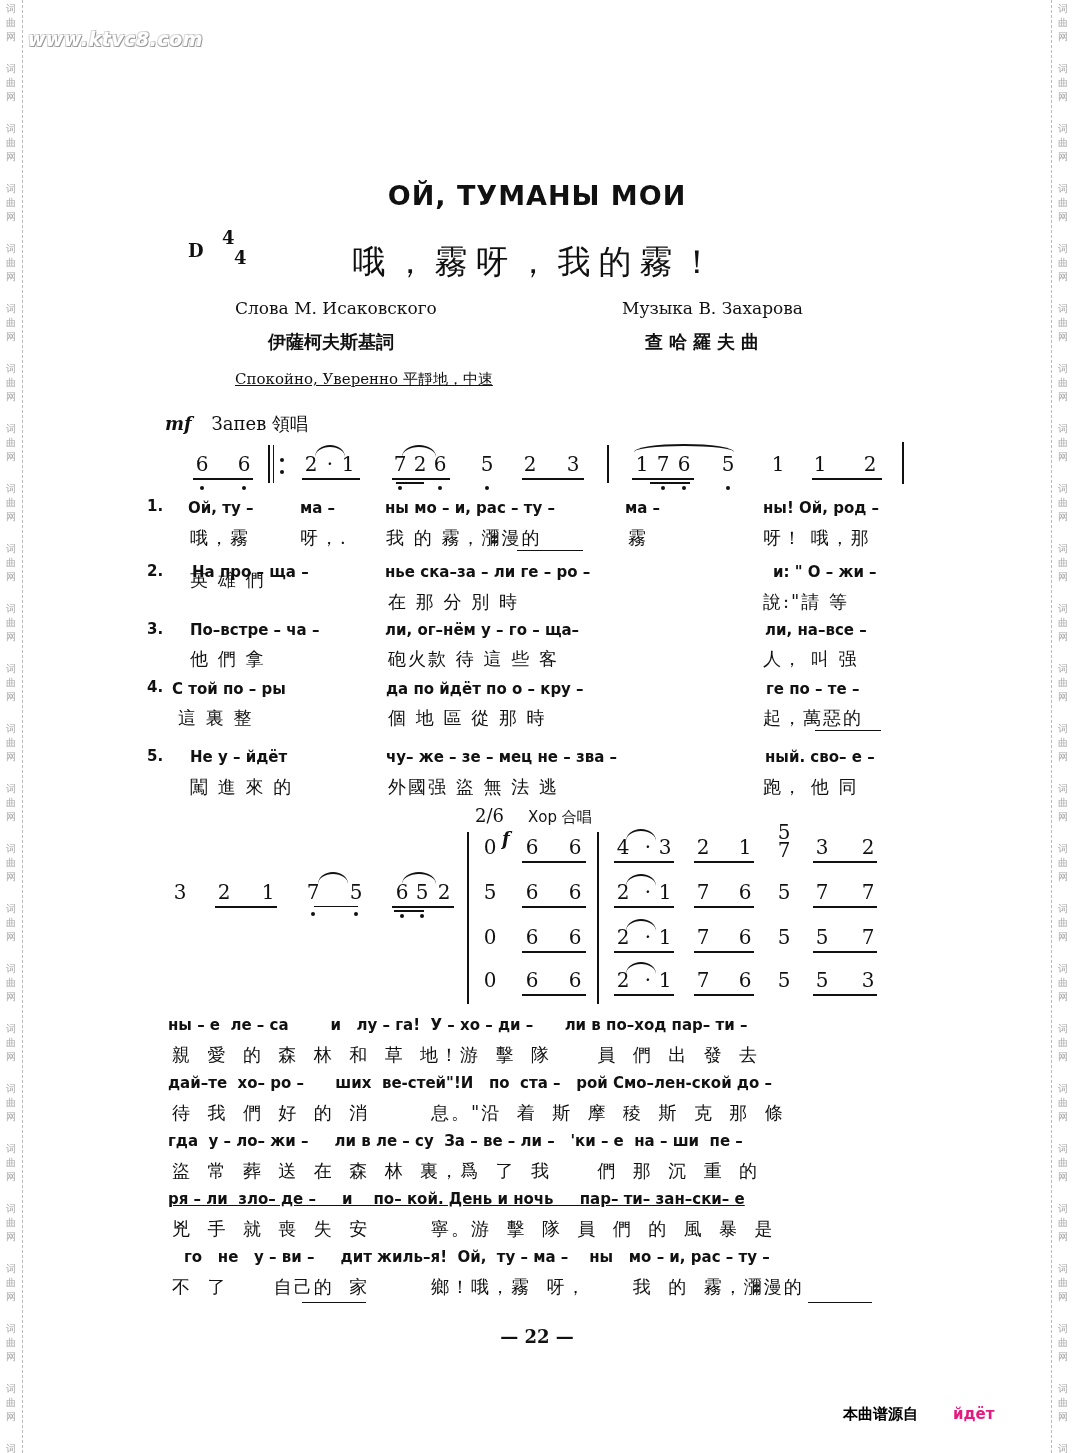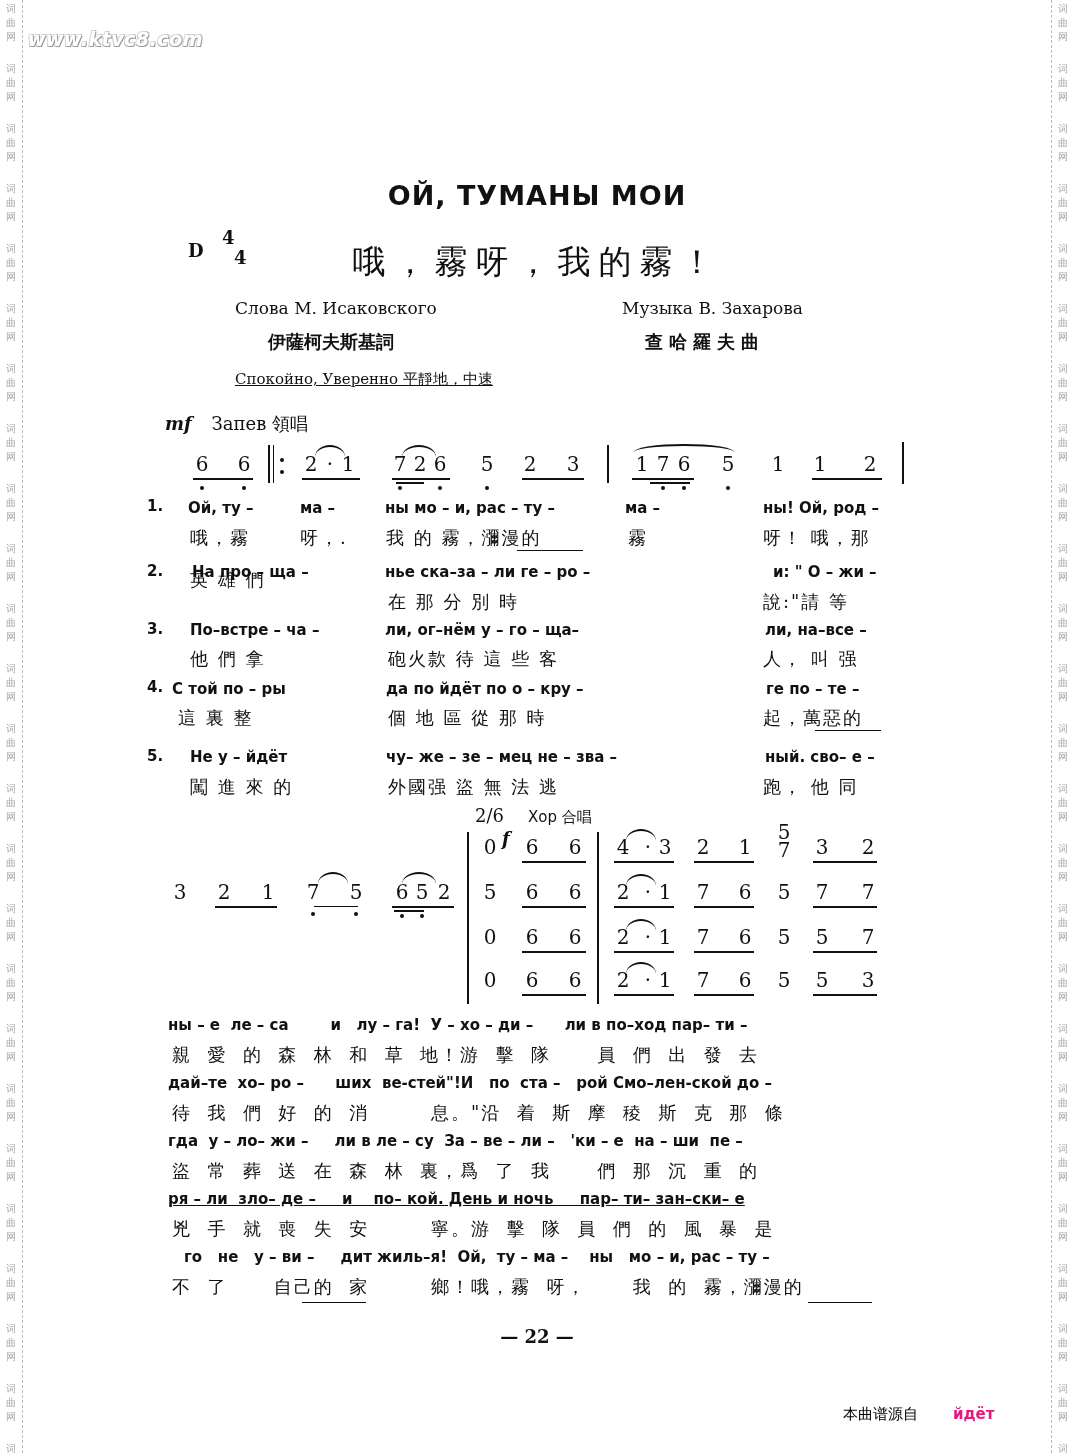--- a/index.html
+++ b/index.html
@@ -27,21 +27,21 @@
   .section-label { left: 165px; top: 412px; font-size: 18px; }
   .note { position: absolute; font-size: 20px; width: 16px; text-align: center; }
   .dot { position: absolute; width: 4px; height: 4px; border-radius: 50%; background: #111; }
   .uline { position: absolute; height: 2px; background: #111; }
   .slur { position: absolute; border-top: 2px solid #111; border-radius: 50% 50% 0 0 / 100% 100% 0 0; height: 10px; }
   .barline { position: absolute; width: 2px; background: #111; }
   .lyric-ru { position: absolute; font-family: "DejaVu Sans", sans-serif; font-weight: bold; font-size: 15px; white-space: nowrap; }
   .lyric-zh { position: absolute; font-size: 18px; white-space: nowrap; letter-spacing: 2px; }
   .verse-num { position: absolute; left: 147px; font-family: "DejaVu Sans", sans-serif; font-weight: bold; font-size: 15px; }
   .page-num { left: 0; width: 1074px; text-align: center; top: 1326px; font-size: 18px; font-weight: bold; }
-  .source-label { left: 843px; top: 1405px; font-family: "DejaVu Sans", sans-serif; font-weight: normal; font-size: 15px; color: #000; text-align: right; }
+  .source-label { left: 843px; top: 1405px; font-family: "DejaVu Sans", sans-serif; font-weight: bold; font-size: 15px; color: #000; text-align: right; }
   .source-site { left: 953px; top: 1405px; font-family: "DejaVu Sans", sans-serif; font-weight: bold; font-size: 15px; color: #e6197f; }
 </style>
 </head>
 <body>
 
 <div class="margin-strip left"></div>
 <div class="margin-strip right"></div>
 <div id="wm-left">
     <div class="wm-group" style="top: 2px;">
       <div>词</div>

